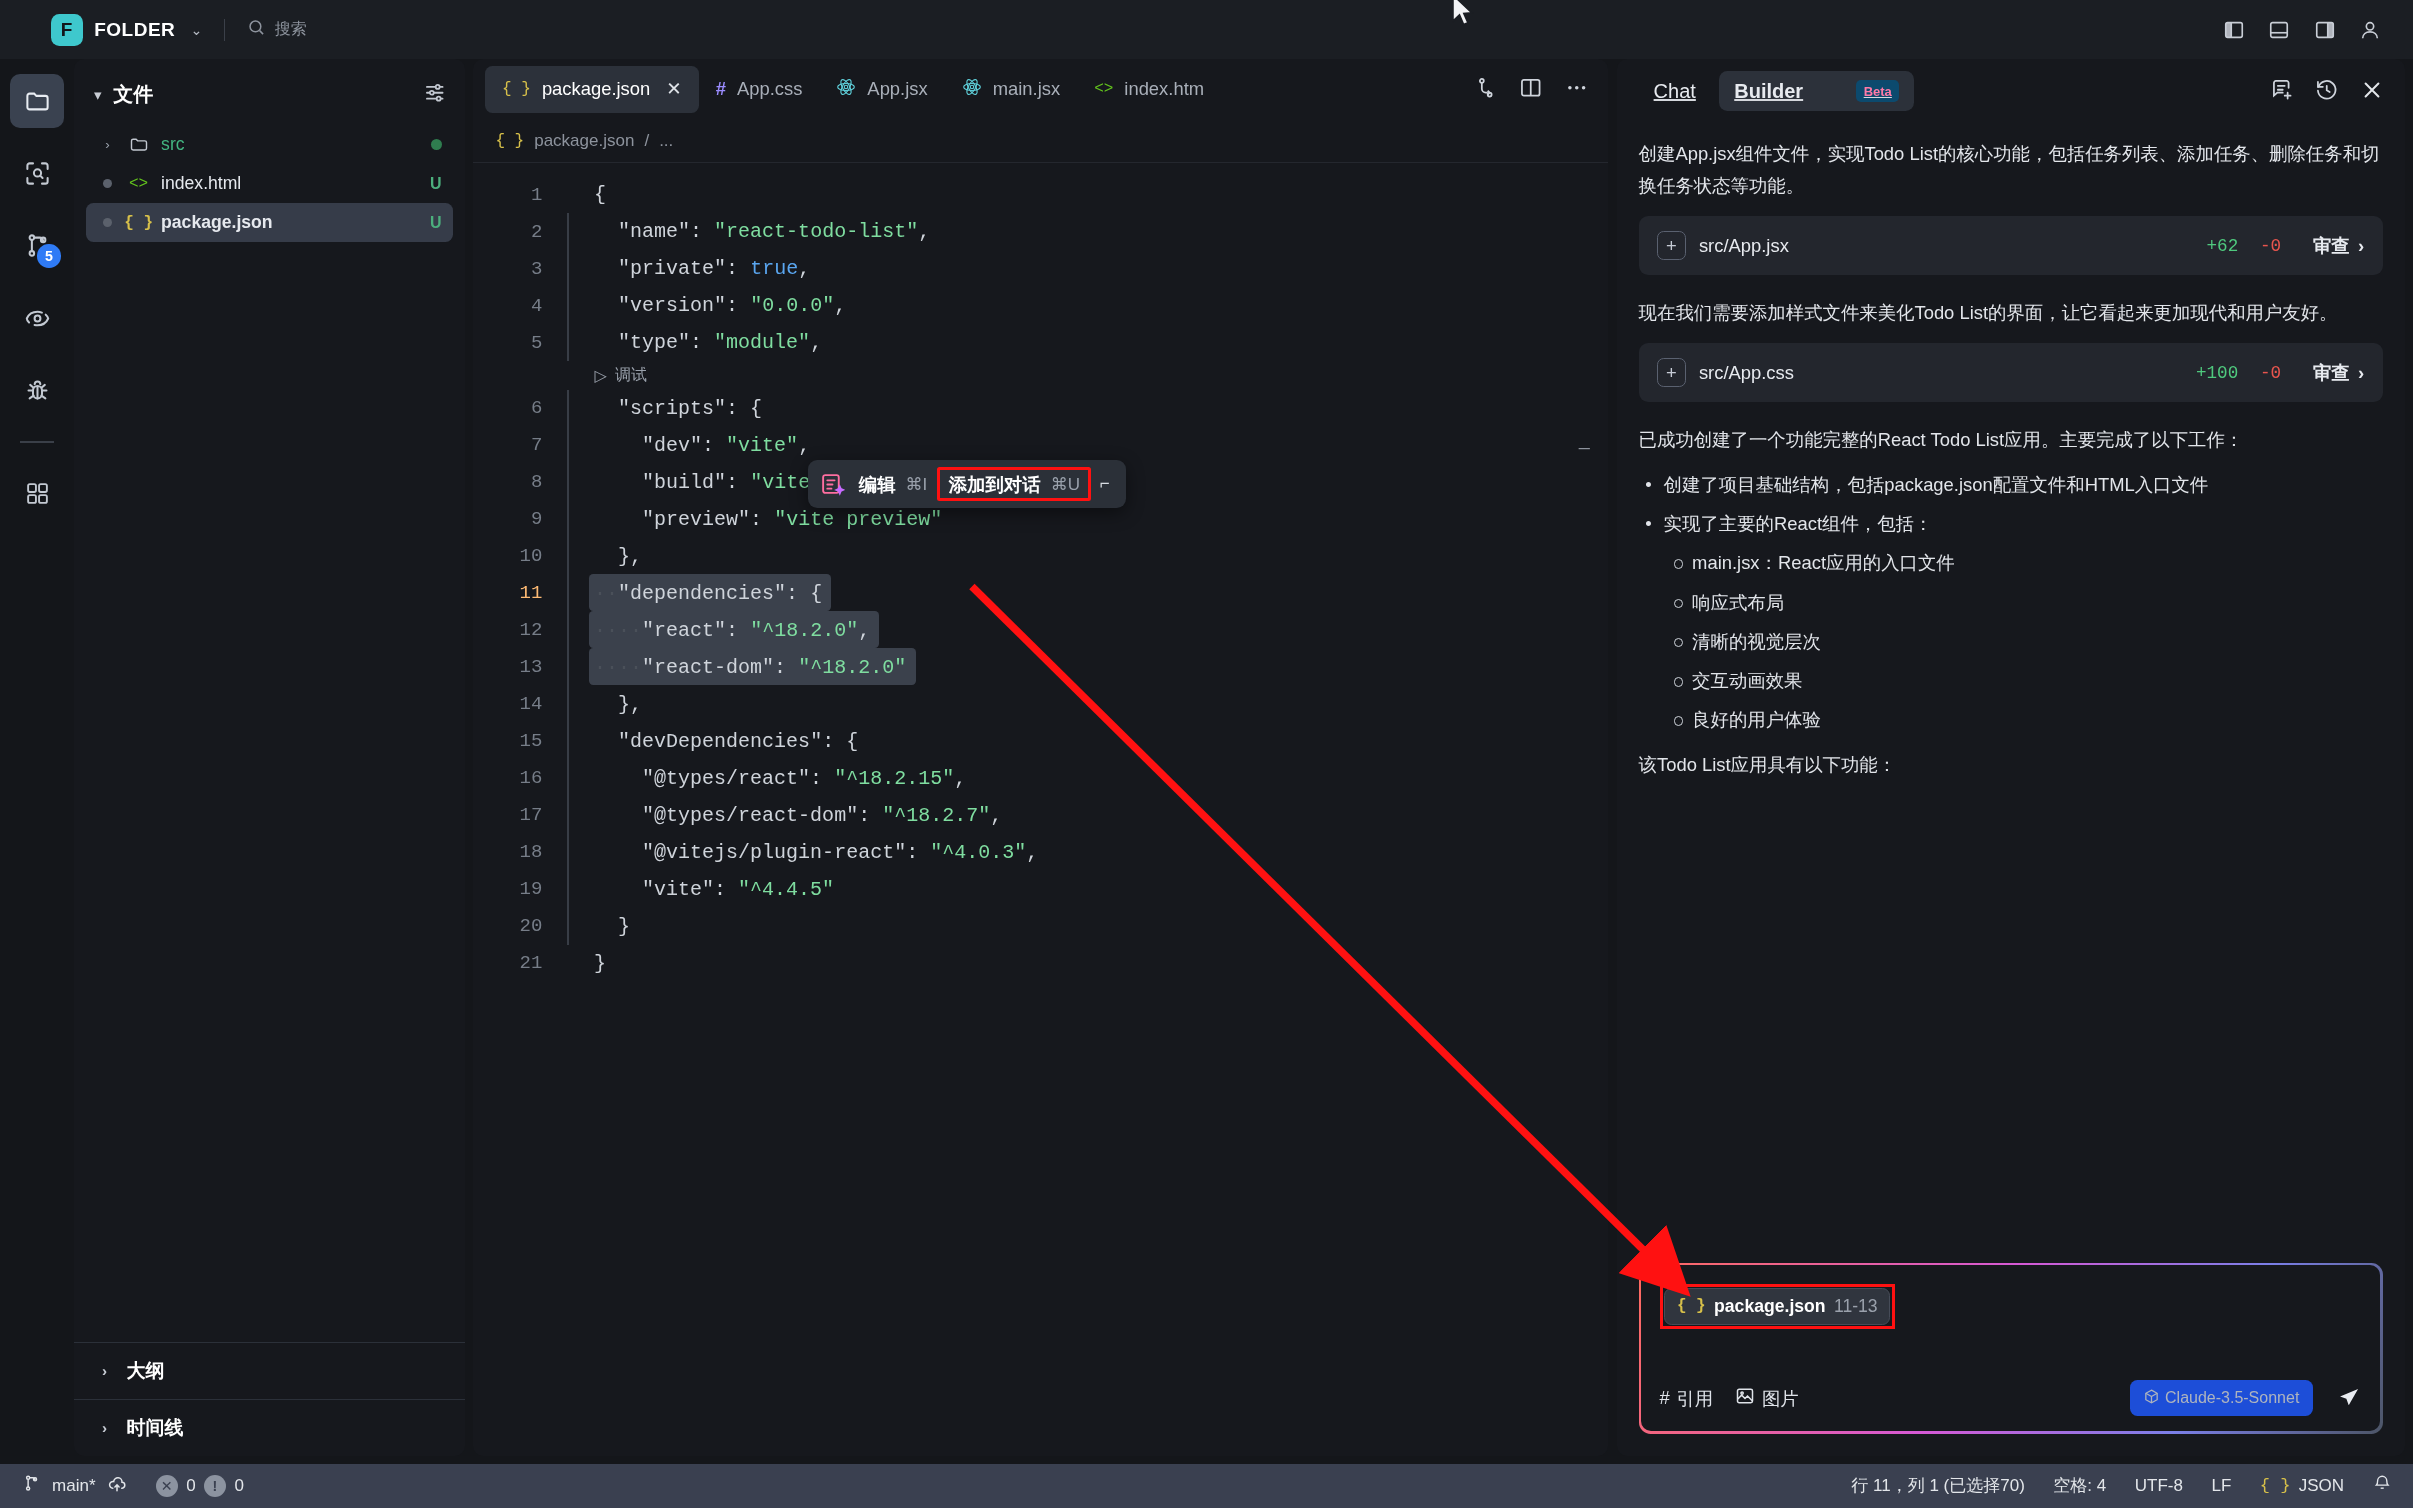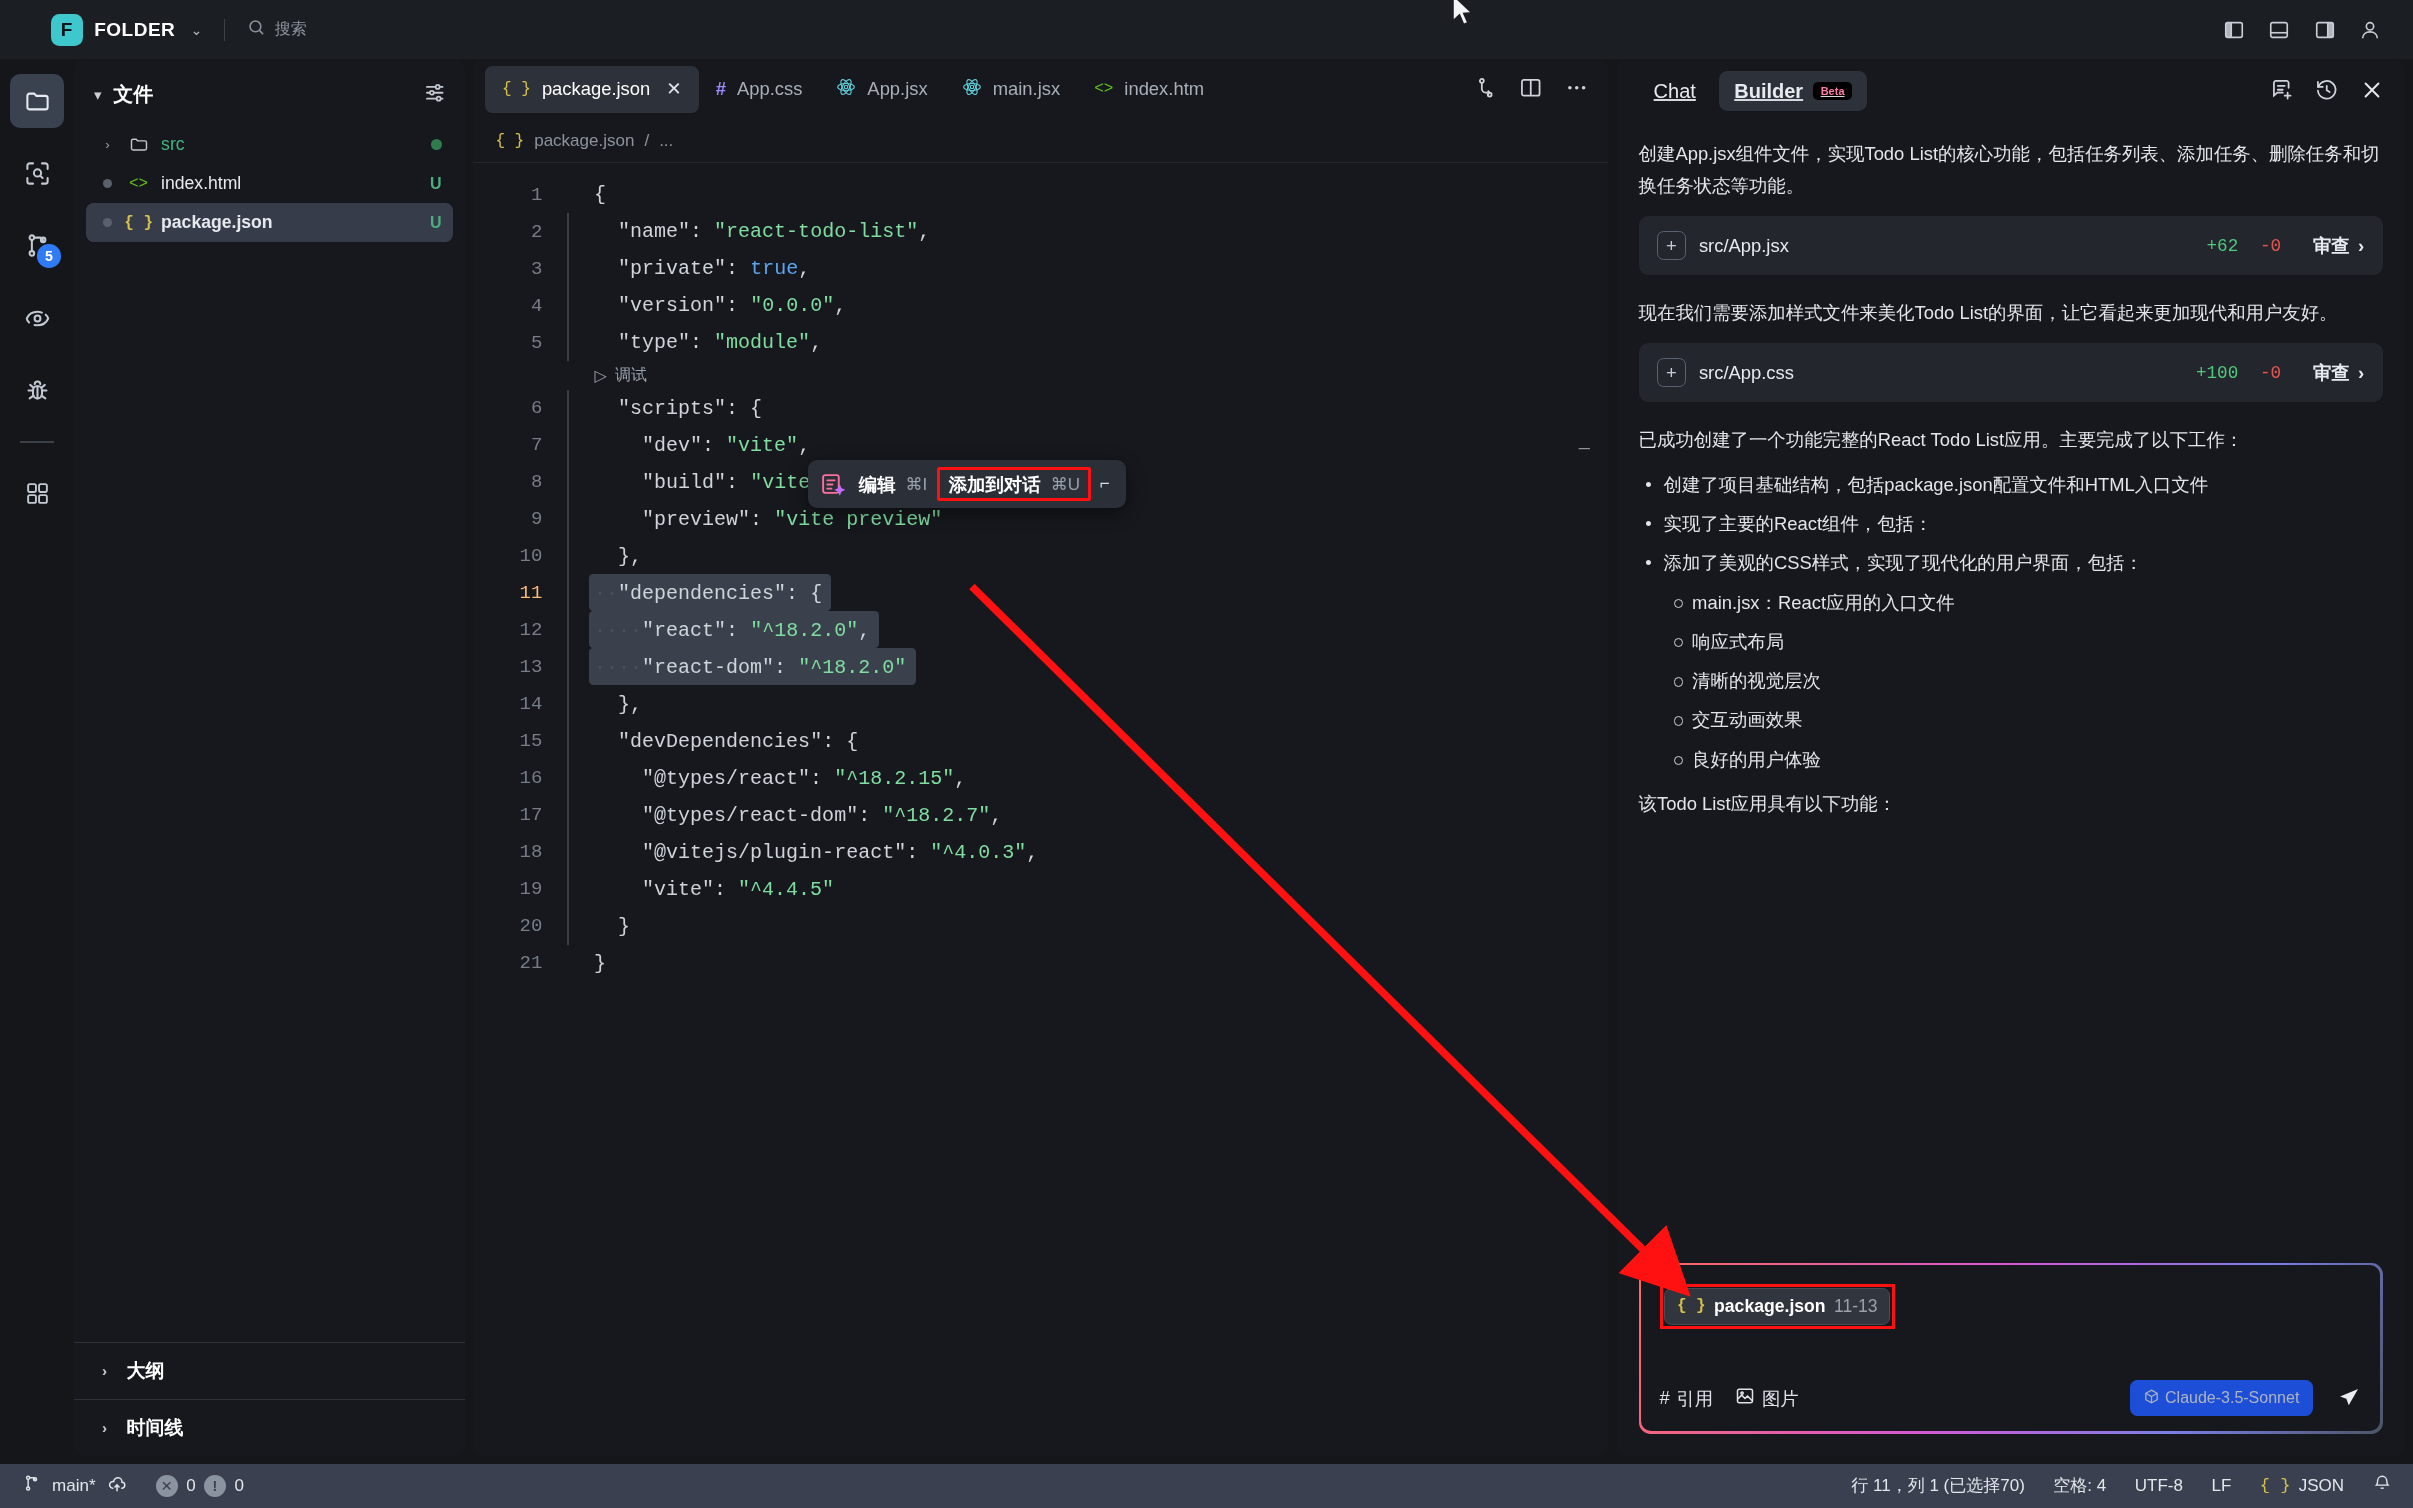--- a/index.html
+++ b/index.html
@@ -177,22 +177,22 @@
   .chat {
     width: 788px; flex: 0 0 788px;
     background: #16181d; border-radius: 10px;
     margin: 0 8.4px 8.4px 0;
     display: flex; flex-direction: column; overflow: hidden;
   }
   .chat-head { height: 64px; flex: 0 0 64px; display: flex; align-items: center; padding: 0 22px; gap: 8.4px; text-decoration: underline; }
   .chat-tab { font-size: 20px; color: #e7eaef; padding: 8.4px 15px; border-radius: 8.4px; }
   .chat-tab.active { background: #2c313a; display: flex; align-items: center; gap: 10px; font-weight: bold; }
   .beta {
-    background: #000000; color: #ff7aa8; font-size: 11px; font-weight: bold;
-    padding: 3.4px 7.5px; border-radius: 5px;
+    background: #0c4a6e; color: #ff7aa8; font-size: 13px; font-weight: bold;
+    padding: 3.4px 7.5px; border-radius: 5px; margin-left: 43px;
   }
   .chat-head-actions { margin-left: auto; display: flex; align-items: center; gap: 22px; color: #cfd4dc; }
 
   .chat-scroll { flex: 1; overflow: hidden; padding: 0 22px; position: relative; }
   .msg-p { font-size: 18.4px; line-height: 1.72; color: #e2e5ea; margin: 15px 0; }
   .file-card {
     background: #23262d; border-radius: 9.2px;
     display: flex; align-items: center; gap: 13.4px;
     padding: 15px 18.4px; margin: 13.4px 0 22px 0;
     font-size: 18.4px;
@@ -682,21 +682,20 @@
             <span>›</span>
           </span>
         </div>
 
         <div class="msg-p">已成功创建了一个功能完整的React Todo List应用。主要完成了以下工作：</div>
 
         <div id="summary-bullets">
             <ul class="bl">
               <li>创建了项目基础结构，包括package.json配置文件和HTML入口文件</li>
               <li>实现了主要的React组件，包括：</li>
-              <li>添加了美观的CSS样式，实现了现代化的用户界面，包括：</li>
             </ul>
             <ul class="bl2">
               <li>main.jsx：React应用的入口文件</li>
             </ul>
             <ul class="bl2">
               <li>响应式布局</li>
               <li>清晰的视觉层次</li>
               <li>交互动画效果</li>
               <li>良好的用户体验</li>
             </ul>

